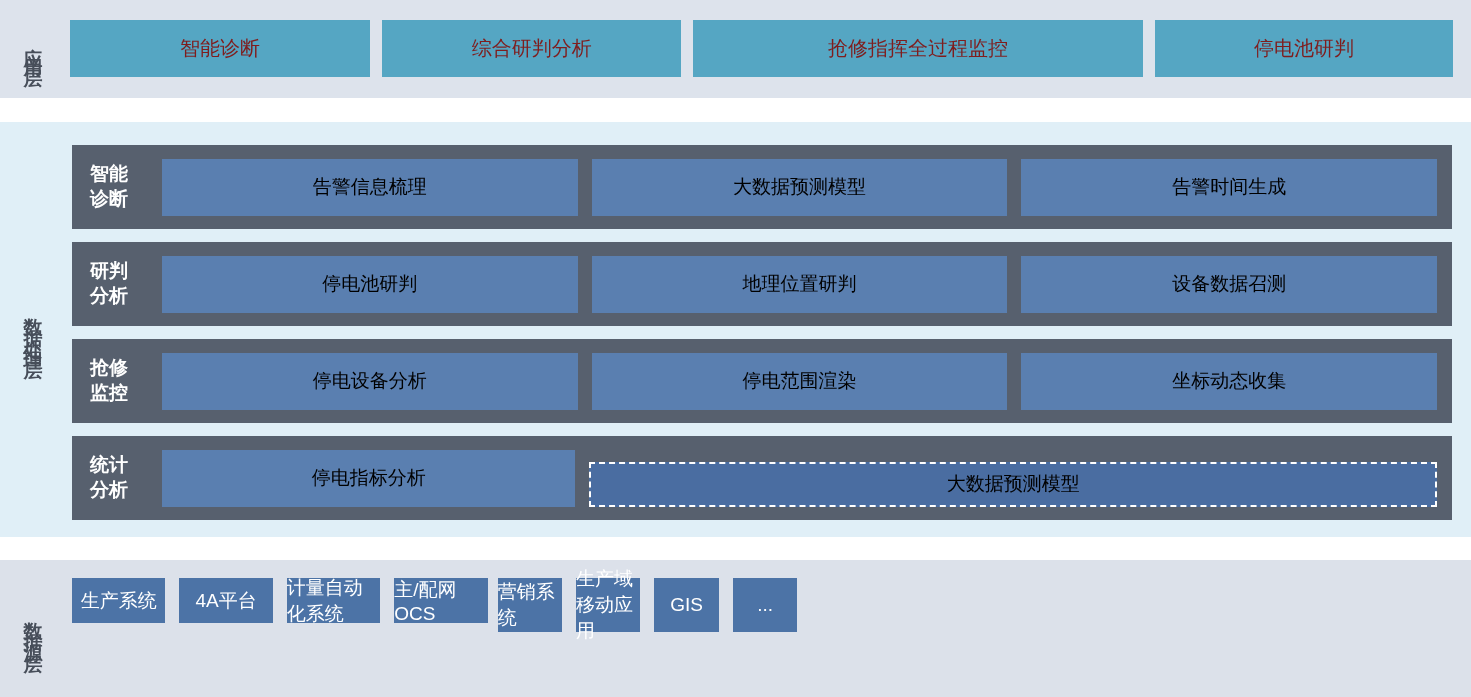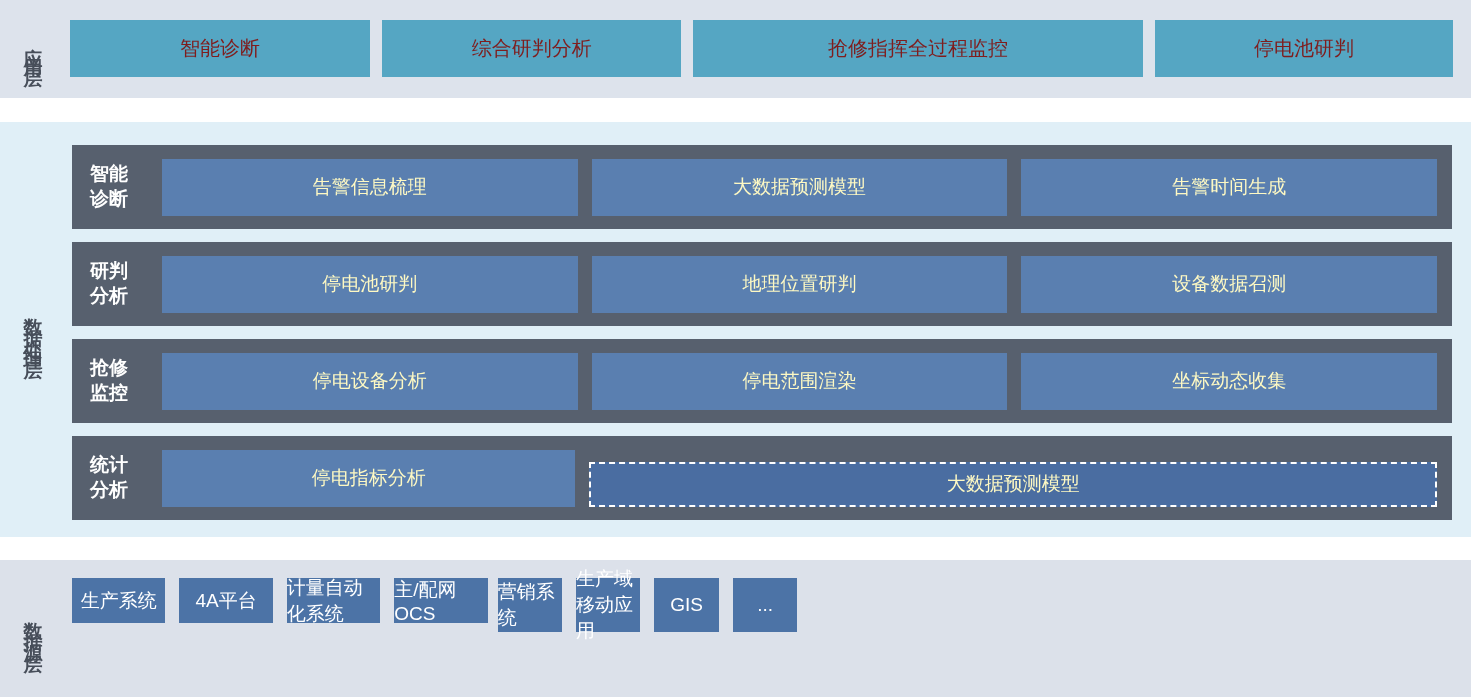--- a/index.html
+++ b/index.html
@@ -43,21 +43,21 @@
   }
   .row-label {
     width:90px; box-sizing:border-box; padding-left:18px;
     color:#ffffff; font-size:19px; font-weight:bold; line-height:1.3;
     white-space:pre-line;
   }
   .row-items {
     flex:1; height:57px; margin-right:15px; display:flex; gap:14px;
   }
   .mod-btn {
-    flex:1 1 0; background:var(--module-blue,#5a7fb0); color:#fef9c3;
+    flex:1 1 0; background:var(--module-blue,#5a7fb0); color:#000000;
     display:flex; align-items:center; justify-content:center; font-size:19px;
   }
   .mod-btn.dashed {
     flex:2.04 1 0; background:var(--module-blue-dark,#4a6da1);
     border:2px dashed #ffffff; box-sizing:border-box;margin-top:12px;
   }
 
   
   .src-rows {
     position:absolute; left:72px; right:19px; top:18px;

